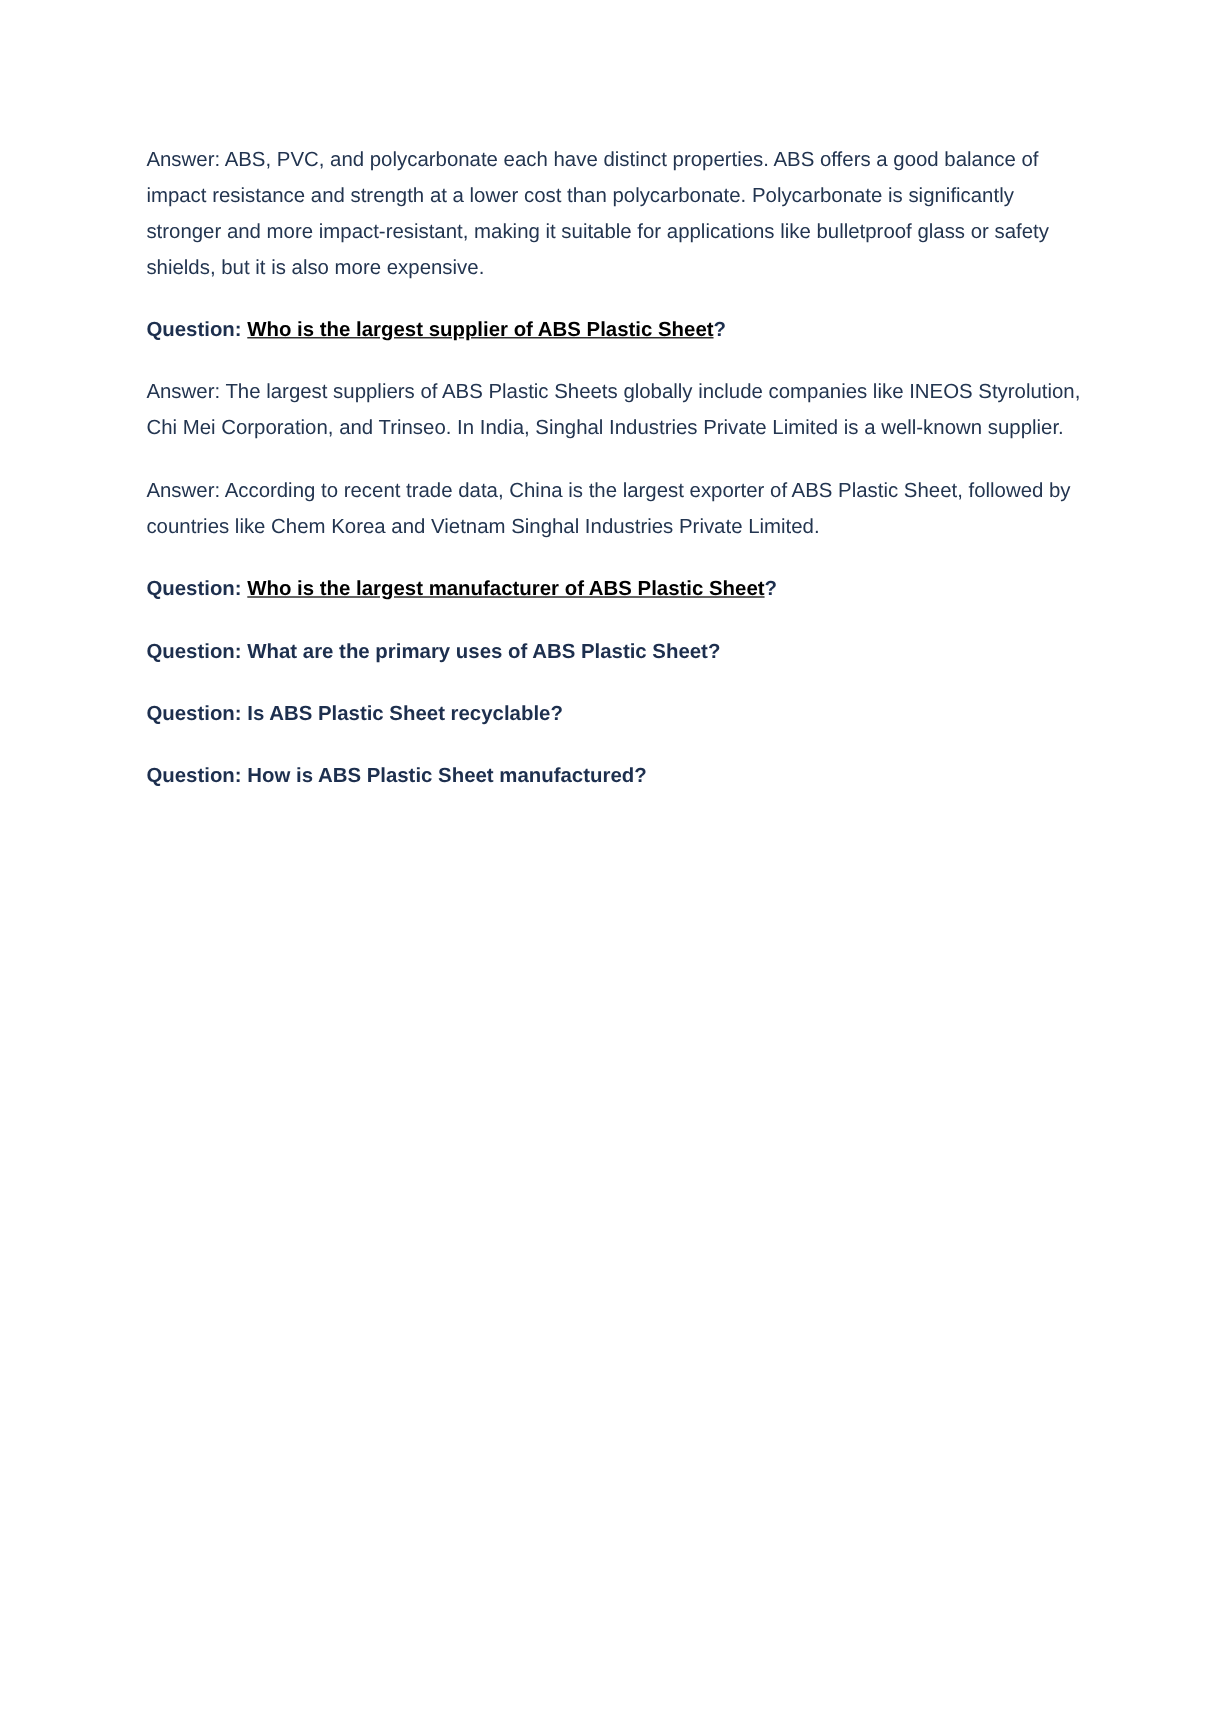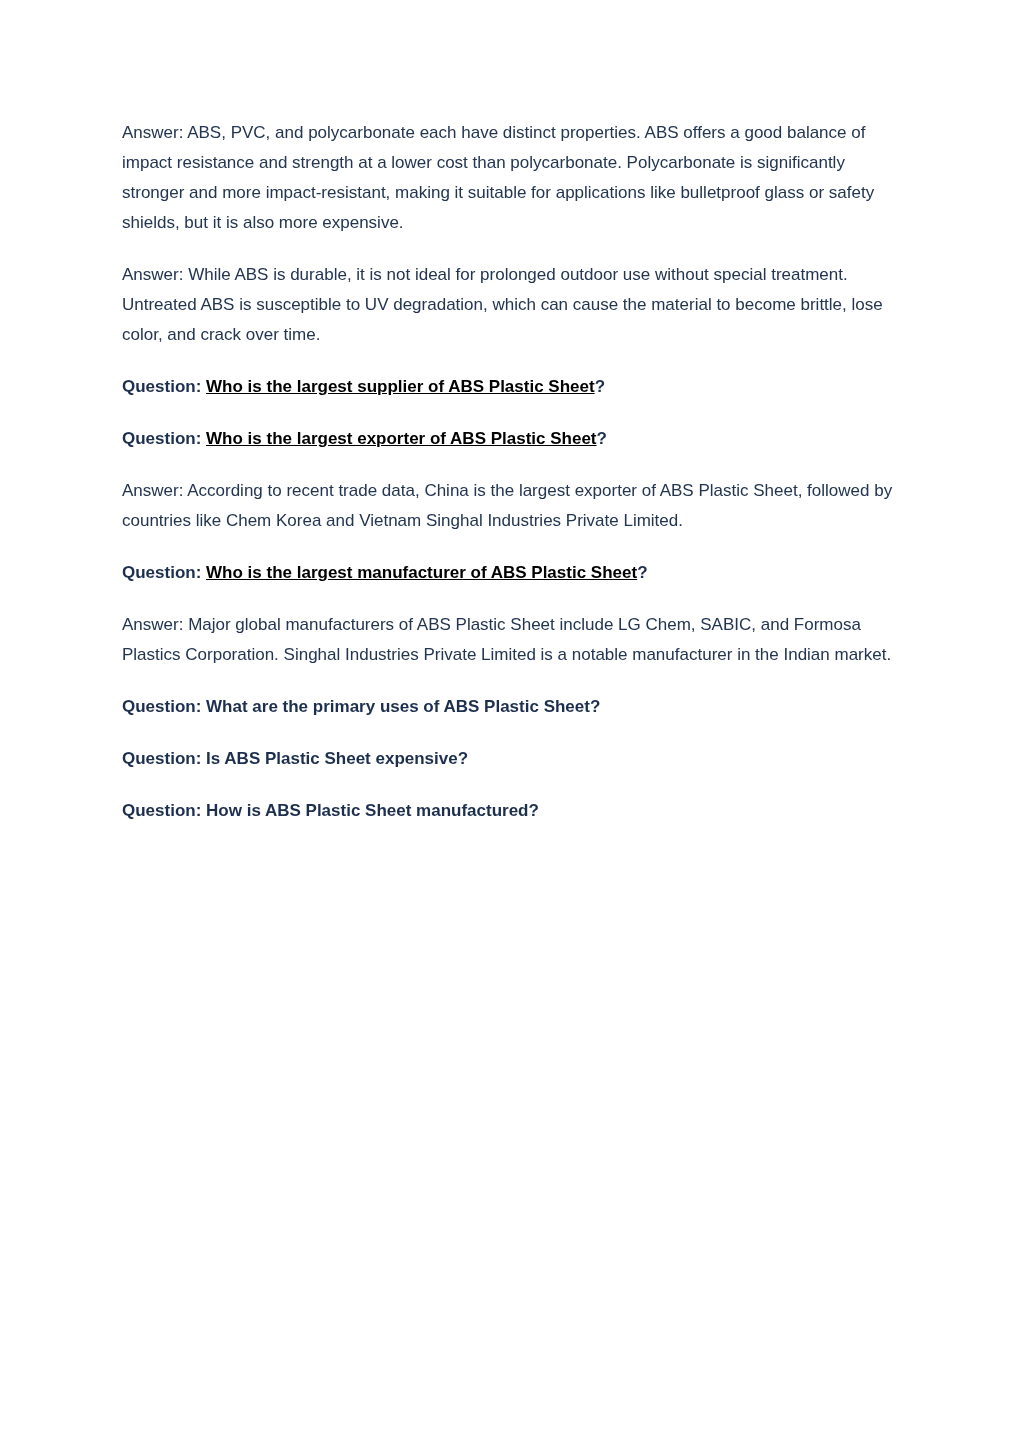--- a/index.html
+++ b/index.html
@@ -41,37 +41,35 @@
 </style>
 </head>
 <body>
 
 <div class="page">
   <div class="doc">
 
     <p class="answer">Answer: ABS, PVC, and polycarbonate each have distinct properties. ABS offers a good balance of impact resistance and strength at a lower cost than polycarbonate. Polycarbonate is significantly stronger and more impact-resistant, making it suitable for applications like bulletproof glass or safety shields, but it is also more expensive.</p>
 
 
-    <p class="answer">Answer: While ABS is durable, it is not ideal for prolonged outdoor use without special treatment. Untreated ABS is susceptible to UV degradation, which can cause the material to become brittle, lose color, and crack over time.</p>
 
     <p class="question"><span>Question: </span><a class="doc-link">Who is the largest supplier of ABS Plastic Sheet</a><span>?</span></p>
 
+    <p class="answer">Answer: The largest suppliers of ABS Plastic Sheets globally include companies like INEOS Styrolution, Chi Mei Corporation, and Trinseo. In India, Singhal Industries Private Limited is a well-known supplier.</p>
 
-    <p class="question"><span>Question: </span><a class="doc-link">Who is the largest exporter of ABS Plastic Sheet</a><span>?</span></p>
 
     <p class="answer">Answer: According to recent trade data, China is the largest exporter of ABS Plastic Sheet, followed by countries like Chem Korea and Vietnam Singhal Industries Private Limited.</p>
 
     <p class="question"><span>Question: </span><a class="doc-link">Who is the largest manufacturer of ABS Plastic Sheet</a><span>?</span></p>
 
-    <p class="answer">Answer: Major global manufacturers of ABS Plastic Sheet include LG Chem, SABIC, and Formosa Plastics Corporation. Singhal Industries Private Limited is a notable manufacturer in the Indian market.</p>
 
     <p class="question">Question: What are the primary uses of ABS Plastic Sheet?</p>
 
 
-    <p class="question">Question: Is ABS Plastic Sheet expensive?</p>
+    <p class="question">Question: Is ABS Plastic Sheet recyclable?</p>
 
 
 
 
     <p class="question">Question: How is ABS Plastic Sheet manufactured?</p>
 
   </div>
 </div>
 
 </body></html>

